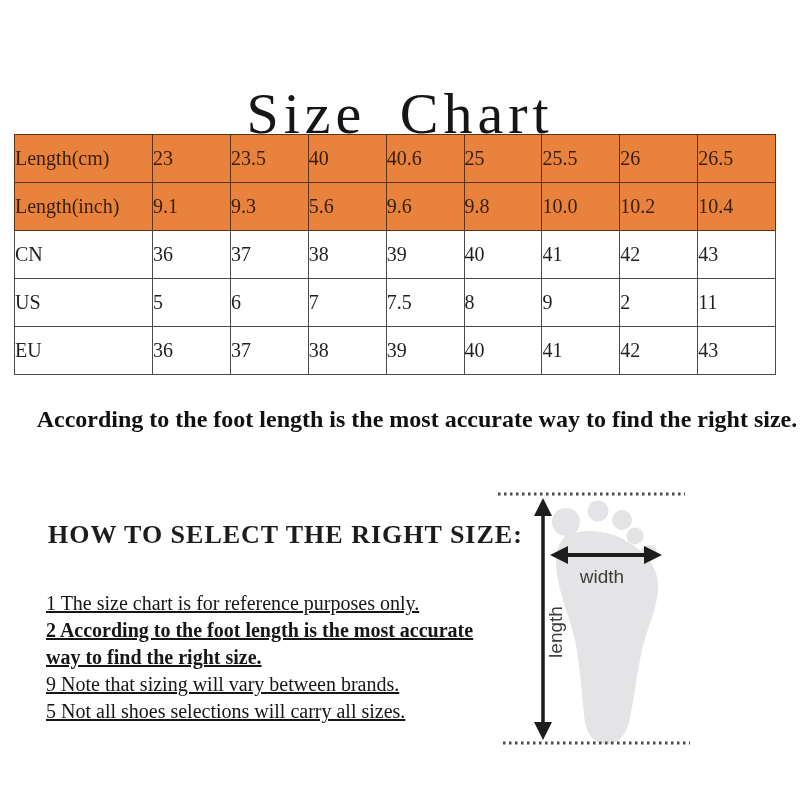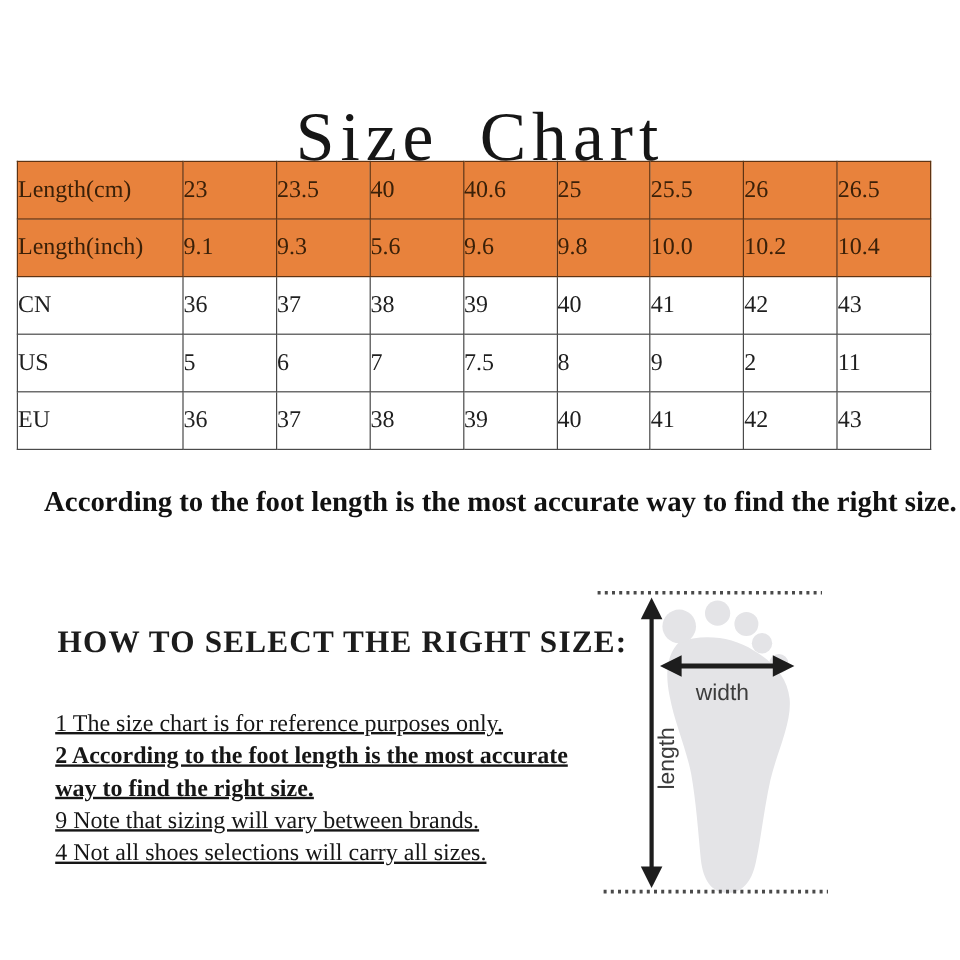--- a/index.html
+++ b/index.html
@@ -157,21 +157,21 @@
 </table>
 
 <div class="size-note">According to the foot length is the most accurate way to find the right size.</div>
 
 <div class="howto-heading">HOW TO SELECT THE RIGHT SIZE:</div>
 
 <div class="instruction-list">
     <div class="item">1 The size chart is for reference purposes only.</div>
     <div class="item bold">2 According to the foot length is the most accurate way to find the right size.</div>
     <div class="item">9 Note that sizing will vary between brands.</div>
-    <div class="item">4 Not all shoes selections will carry all sizes.</div>
+    <div class="item">5 Not all shoes selections will carry all sizes.</div>
   </div>
 
 <svg class="foot-diagram" viewBox="0 0 230 300" width="230" height="300" xmlns="http://www.w3.org/2000/svg">
 
   <g>
     <path fill="var(--foot-gray)" d="M 86 65 C 105 58, 130 60, 148 72 C 165 82, 176 95, 178 112 C 180 132, 168 155, 162 180 C 156 208, 154 230, 150 248 C 146 268, 136 275, 125 274 C 113 273, 106 264, 104 246 C 102 224, 100 198, 96 175 C 92 154, 82 132, 78 110 C 74 90, 76 75, 86 65 Z"></path>
     <circle cx="86" cy="52" r="14" fill="var(--foot-gray)"></circle>
     <circle cx="118" cy="41" r="10.5" fill="var(--foot-gray)"></circle>
     <circle cx="142" cy="50" r="10" fill="var(--foot-gray)"></circle>
     <circle cx="155" cy="66" r="8.5" fill="var(--foot-gray)"></circle>

